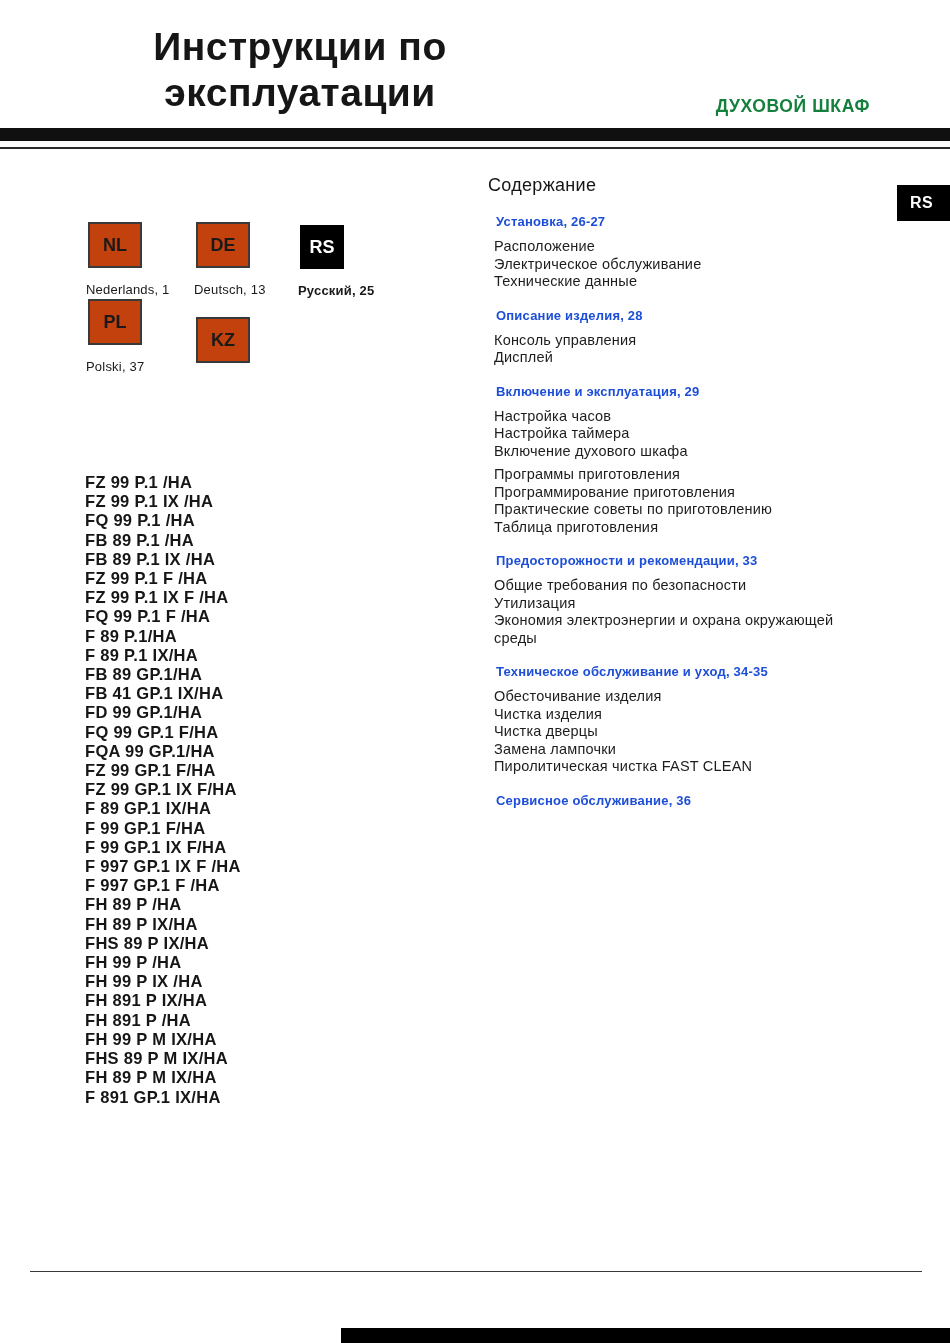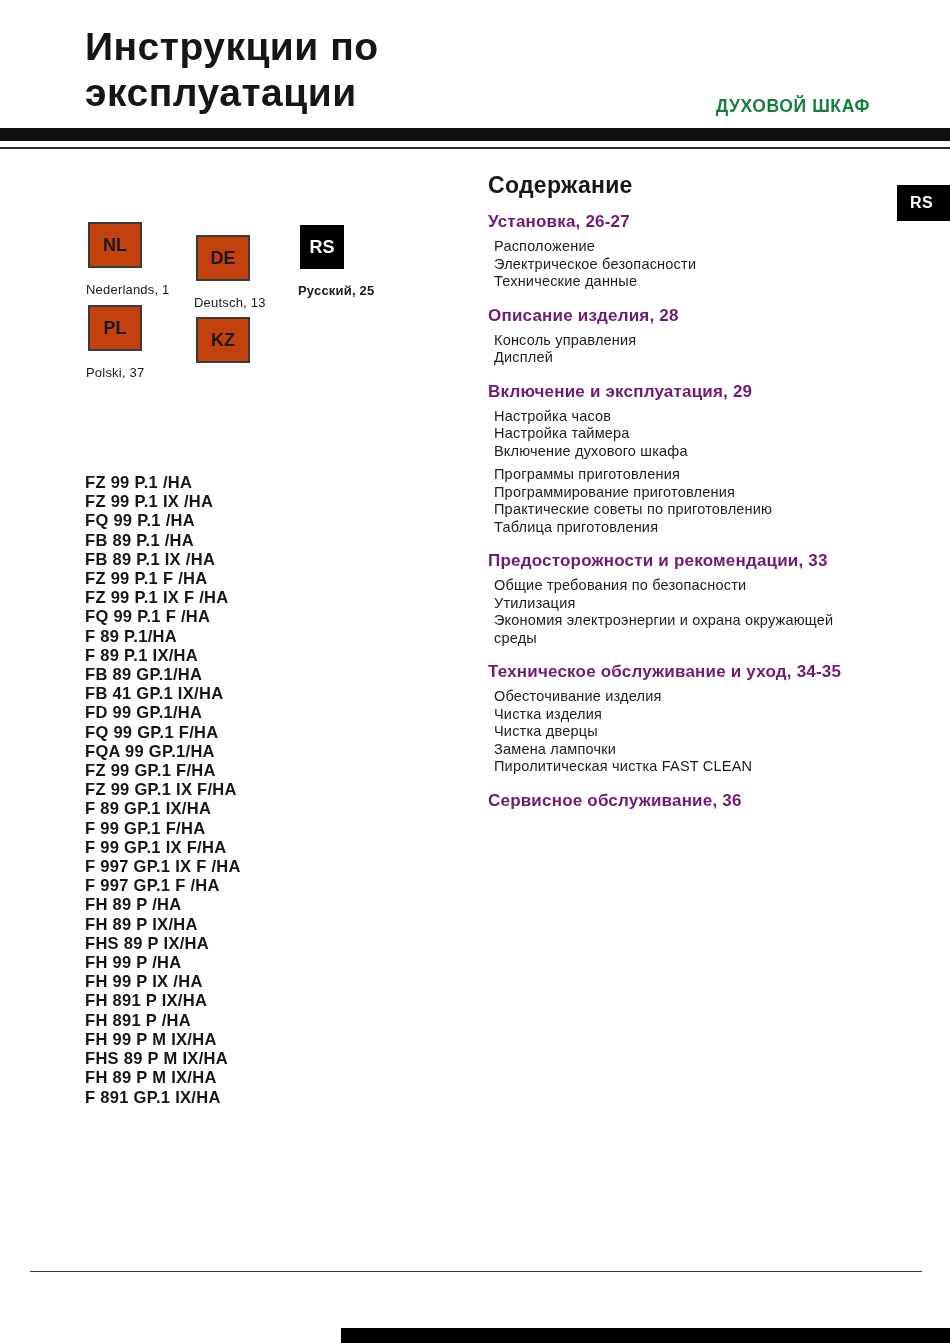--- a/index.html
+++ b/index.html
@@ -19,20 +19,21 @@
     position: absolute;
     left: 85px;
     top: 24px;
     width: 430px;
     margin: 0;
     font-size: 39px;
     line-height: 1.18;
     font-weight: 700;
     letter-spacing: 0.5px;
     color: #161616;
+    text-align: center;
   }
   .appliance {
     position: absolute;
     right: 80px;
     top: 96px;
     font-size: 17.5px;
     font-weight: 700;
     letter-spacing: 0.6px;
     color: #15803d;
   }
@@ -101,23 +102,23 @@
   }
   .lang-label {
     margin-top: 14px;
     font-size: 13px;
     white-space: nowrap;
     letter-spacing: 0.2px;
     margin-left: -2px;
   }
   .lang-label.bold { font-weight: 700; }
   .cell-nl { left: 3px;   top: 7px; }
-  .cell-de { left: 111px; top: 20px; }
+  .cell-de { left: 111px; top: 7px; }
   .cell-rs { left: 215px; top: 10px; }
-  .cell-pl { left: 3px;   top: 90px; }
+  .cell-pl { left: 3px;   top: 84px; }
   .cell-kz { left: 111px; top: 102px; }
 
   .models {
     position: absolute;
     left: 0;
     top: 258px;
     margin: 0;
     padding: 0;
     list-style: none;
     font-size: 16.5px;
@@ -130,33 +131,33 @@
 
   
   .right-col {
     position: absolute;
     left: 488px;
     top: 174px;
     width: 382px;
   }
   .toc-title {
     margin: 0;
-    font-size: 23px;
+    font-size: 18px;
     line-height: 23px;
-    font-weight: 700;
+    font-weight: 400;
     letter-spacing: 0.3px;
     color: #161616;
   }
   .toc-section h3 {
-    margin: 14px 0 4px 0;
-    font-size: 17px;
+    margin: 14px 0 4px 8px;
+    font-size: 13px;
     line-height: 21px;
     font-weight: 700;
     letter-spacing: 0.2px;
-    color: #701a75;
+    color: #1d4ed8;
   }
   .toc-section ul {
     margin: 6px;
     padding: 0;
     list-style: none;
     font-size: 14.5px;
     line-height: 17.5px;
     letter-spacing: 0.2px;
     color: #1d1d1d;
   }
@@ -286,21 +287,21 @@
   </div>
 
   <div class="right-col">
     <h2 class="toc-title">Содержание</h2>
 
     <section class="toc-section">
       <h3>Установка, 26-27</h3>
       <ul>
 
       <li>Расположение</li>
-          <li>Электрическое безопасности</li>
+          <li>Электрическое обслуживание</li>
           <li>Технические данные</li>
         </ul>
     </section>
 
     <section class="toc-section">
       <h3>Описание изделия, 28</h3>
       <ul>
 
           <li>Консоль управления</li>
           <li>Дисплей</li>

